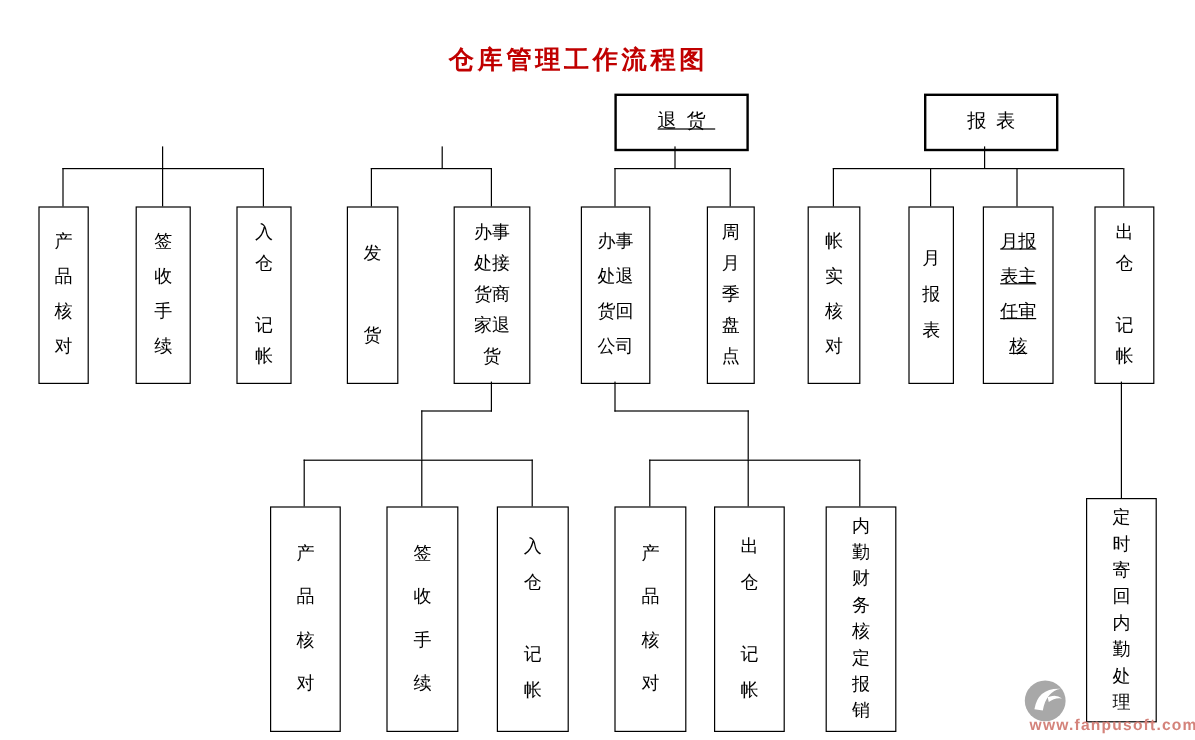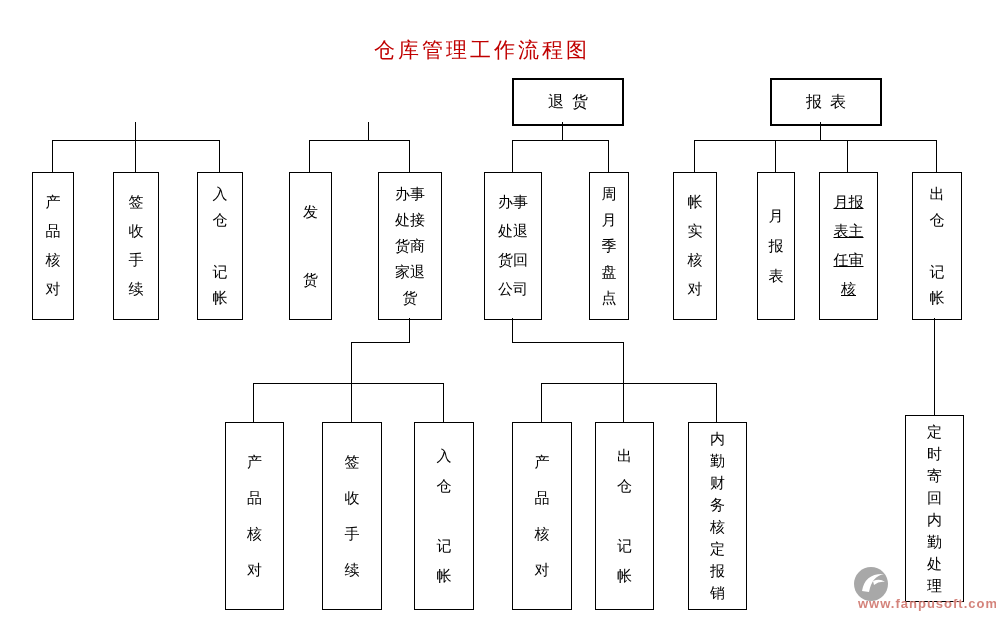--- a/index.html
+++ b/index.html
@@ -2,38 +2,38 @@
 <html><head>
 <meta charset="utf-8">
 <style>
   html,body{margin:0;padding:0;background:#fff;}
   #canvas{
     position:relative;width:996px;height:617px;background:#ffffff;overflow:hidden;
     font-family:"Liberation Serif","DejaVu Serif",serif;color:#000;
   }
   .title{
     position:absolute;left:374px;top:36px;width:240px;
-    font-size:21px;font-weight:normal;letter-spacing:3px;color:#c00000;
+    font-size:21px;font-weight:bold;letter-spacing:3px;color:#c00000;
     white-space:nowrap;
   }
   .box{
     position:absolute;border:1px solid #000;background:#fff;
     display:flex;align-items:center;justify-content:center;
     text-align:center;white-space:pre-line;font-size:15px;line-height:29px;
   }
   .lv0{border-width:2px;font-size:16px;letter-spacing:8px;padding-left:8px;line-height:40px;}
   .lh22{line-height:22px}.lh26{line-height:26px}.lh29{line-height:29px}
   .lh30{line-height:30px}.lh34{line-height:34px}.lh36{line-height:36px}
   .vl{position:absolute;width:1px;background:#000;}
   .hl{position:absolute;height:1px;background:#000;}
   
   #n-receive{left:85px;top:78px;width:100px;height:44px;}
   #n-ship{left:318px;top:78px;width:100px;height:44px;}
-  #n-return{left:512px;top:78px;width:100px;height:44px;}
-  #n-report{left:770px;top:78px;width:100px;height:44px;}
+  #n-return{left:512px;top:78px;width:100px;height:44px;text-decoration:underline;}
+  #n-report{left:770px;top:78px;width:100px;height:44px;font-family:Liberation Mono, monospace;}
   
   #n-r1{left:32px;top:172px;width:40px;height:146px;}
   #n-r2{left:113px;top:172px;width:44px;height:146px;}
   #n-r3{left:197px;top:172px;width:44px;height:146px;}
   #n-f1{left:289px;top:172px;width:41px;height:146px;}
   #n-f2{left:378px;top:172px;width:62px;height:146px;}
   #n-t1{left:484px;top:172px;width:56px;height:146px;}
   #n-t2{left:589px;top:172px;width:38px;height:146px;}
   #n-b1{left:673px;top:172px;width:42px;height:146px;}
   #n-b2{left:757px;top:172px;width:36px;height:146px;}

